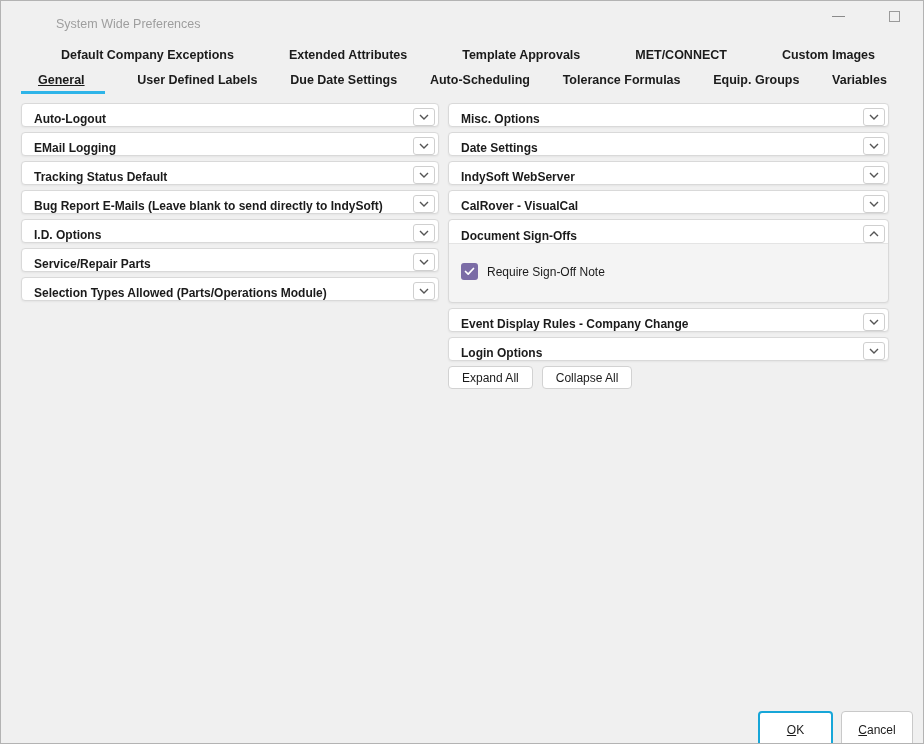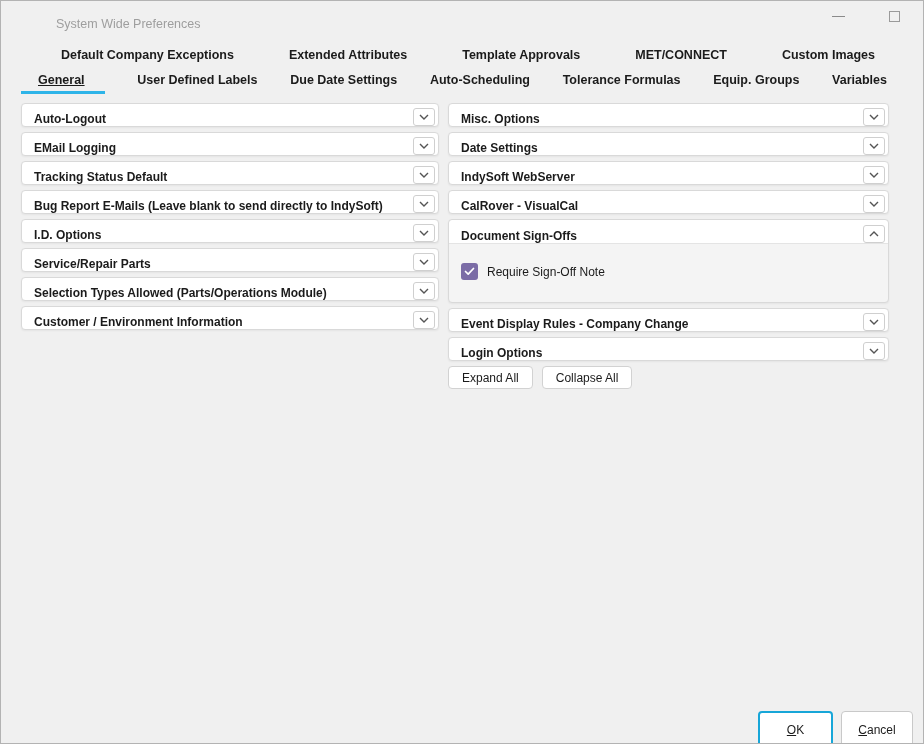--- a/index.html
+++ b/index.html
@@ -184,28 +184,20 @@
     <div class="acc">
       <span class="acc-label">Service/Repair Parts</span>
       <span class="chev-btn">
           <svg width="10" height="6" viewBox="0 0 10 6">
             <polyline points="1,1 5,5 9,1" fill="none" stroke="#555" stroke-width="1.4"></polyline>
           </svg>
         </span>
     </div>
     <div class="acc">
       <span class="acc-label">Selection Types Allowed (Parts/Operations Module)</span>
-      <span class="chev-btn">
-          <svg width="10" height="6" viewBox="0 0 10 6">
-            <polyline points="1,1 5,5 9,1" fill="none" stroke="#555" stroke-width="1.4"></polyline>
-          </svg>
-        </span>
-    </div>
-    <div class="acc">
-      <span class="acc-label">Customer / Environment Information</span>
       <span class="chev-btn">
           <svg width="10" height="6" viewBox="0 0 10 6">
             <polyline points="1,1 5,5 9,1" fill="none" stroke="#555" stroke-width="1.4"></polyline>
           </svg>
         </span>
     </div>
   </div>
 
   <div class="col col-right">
     <div class="acc">

